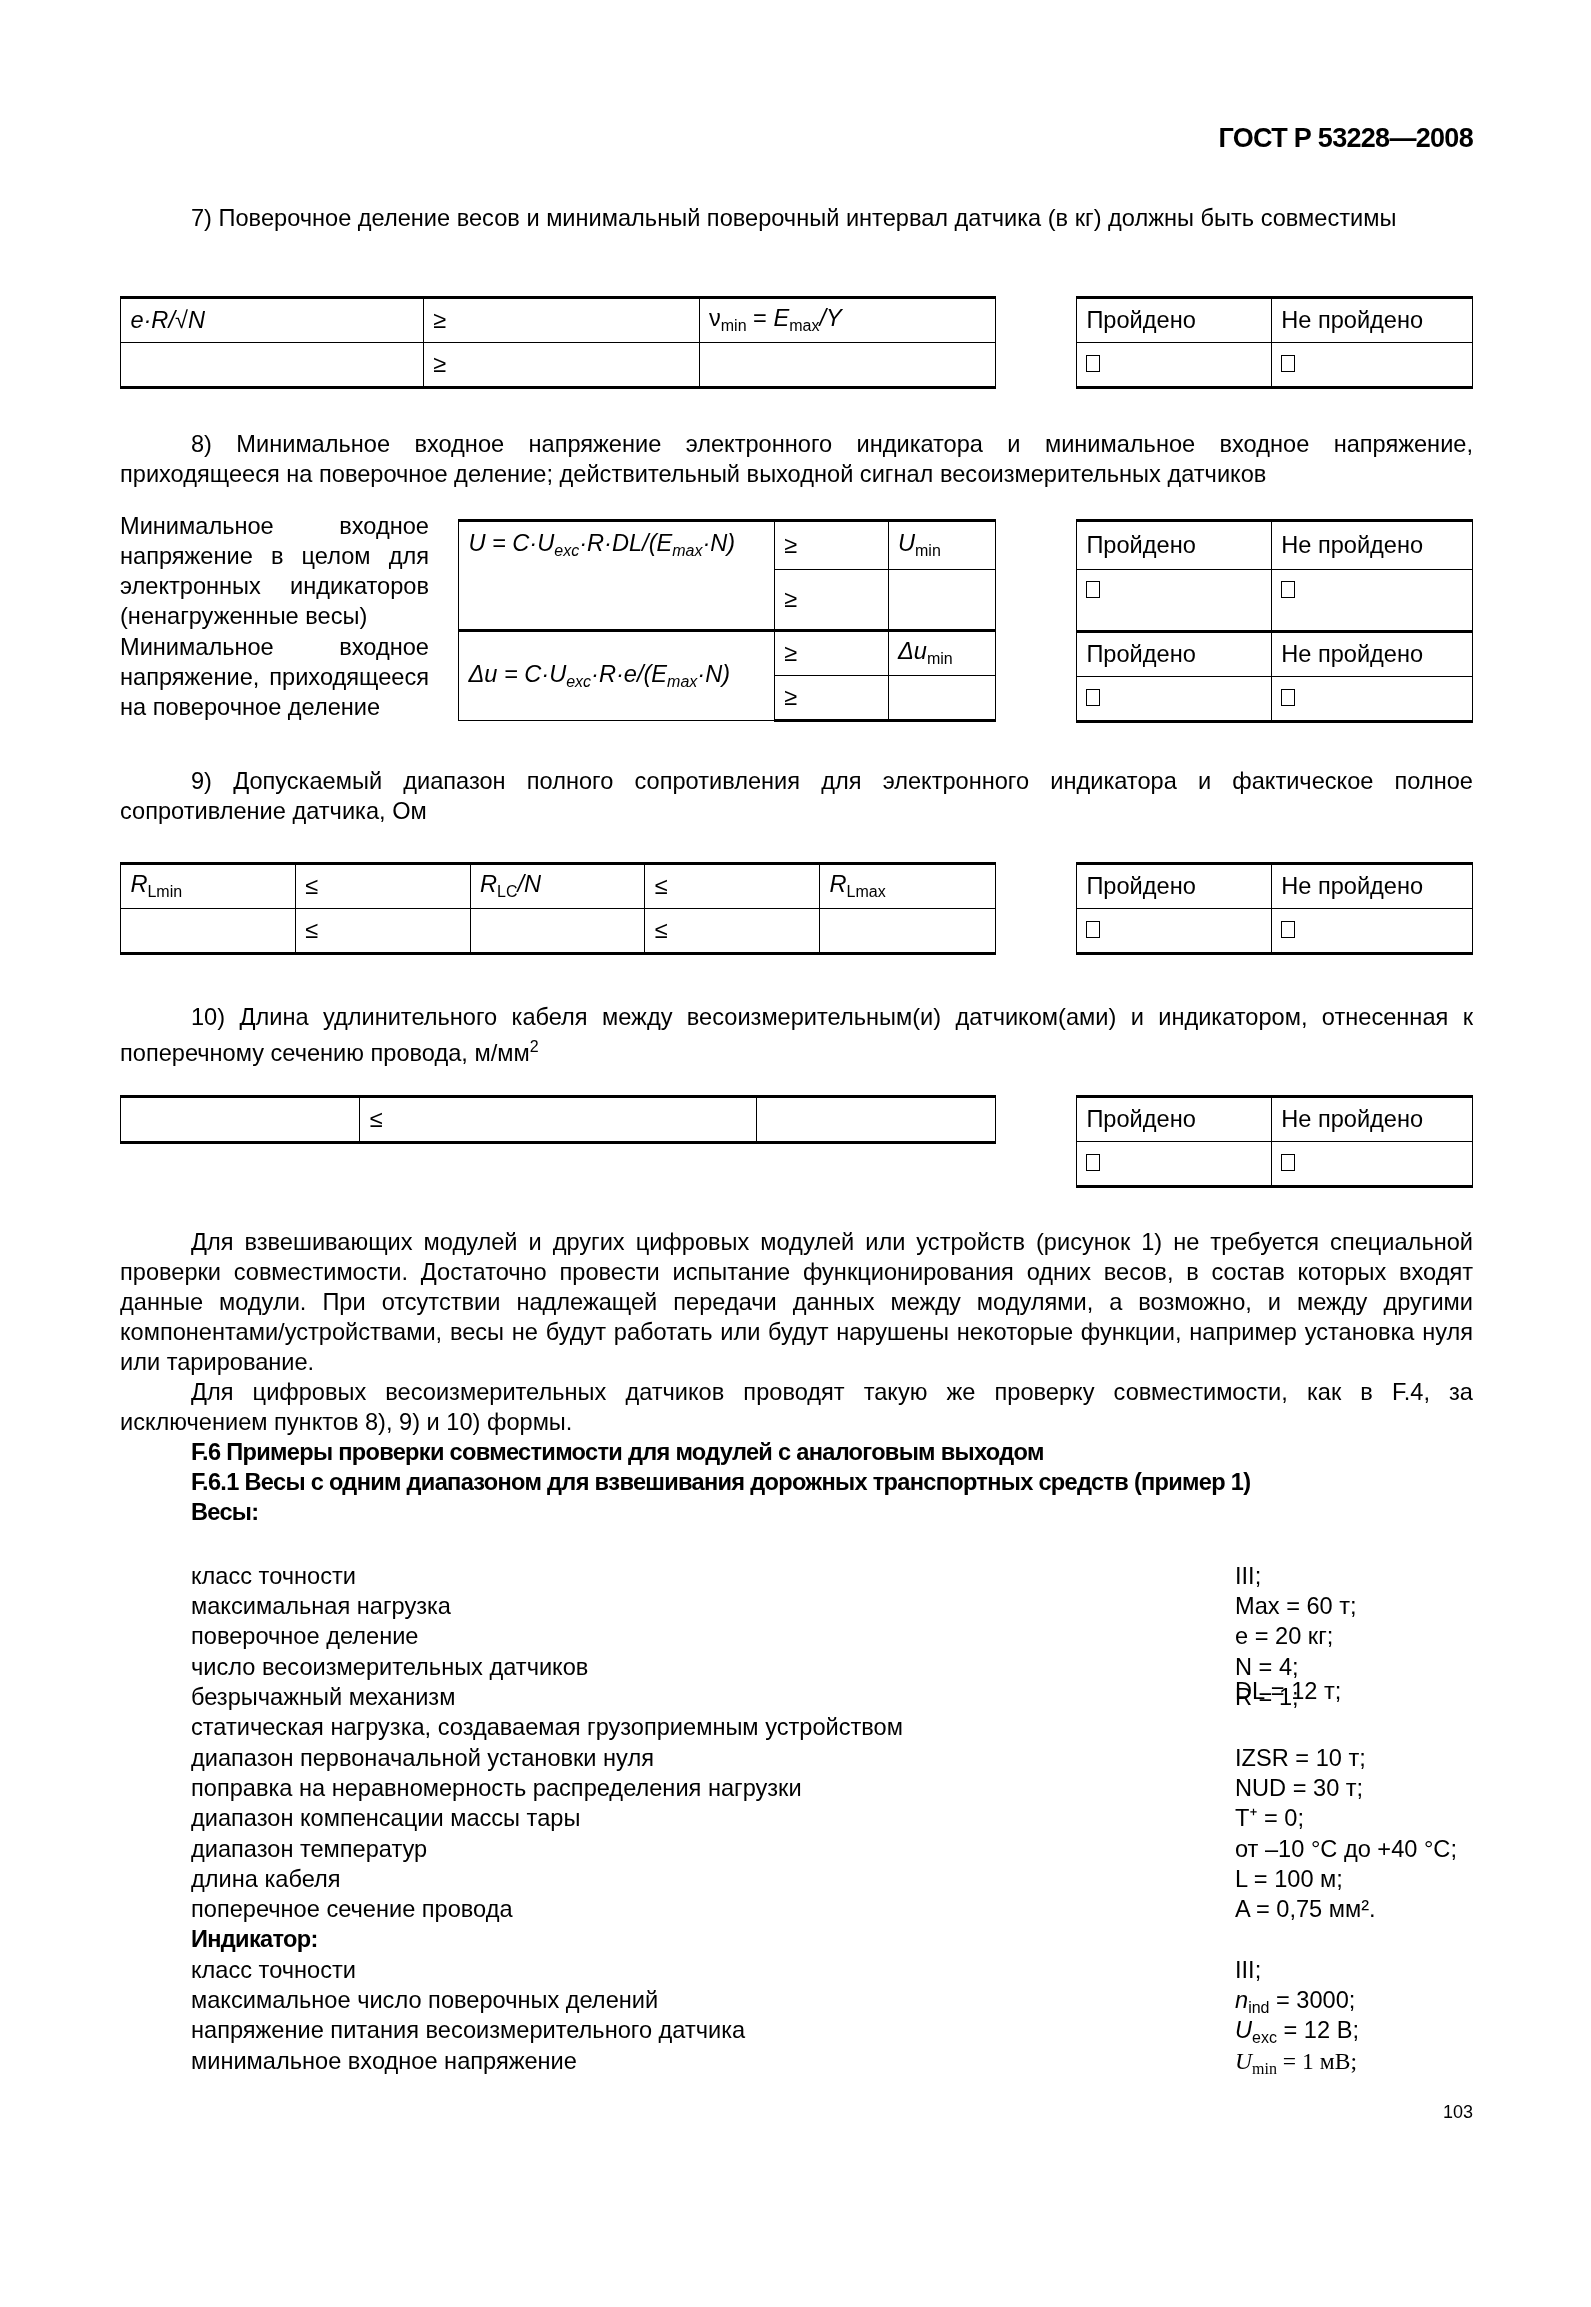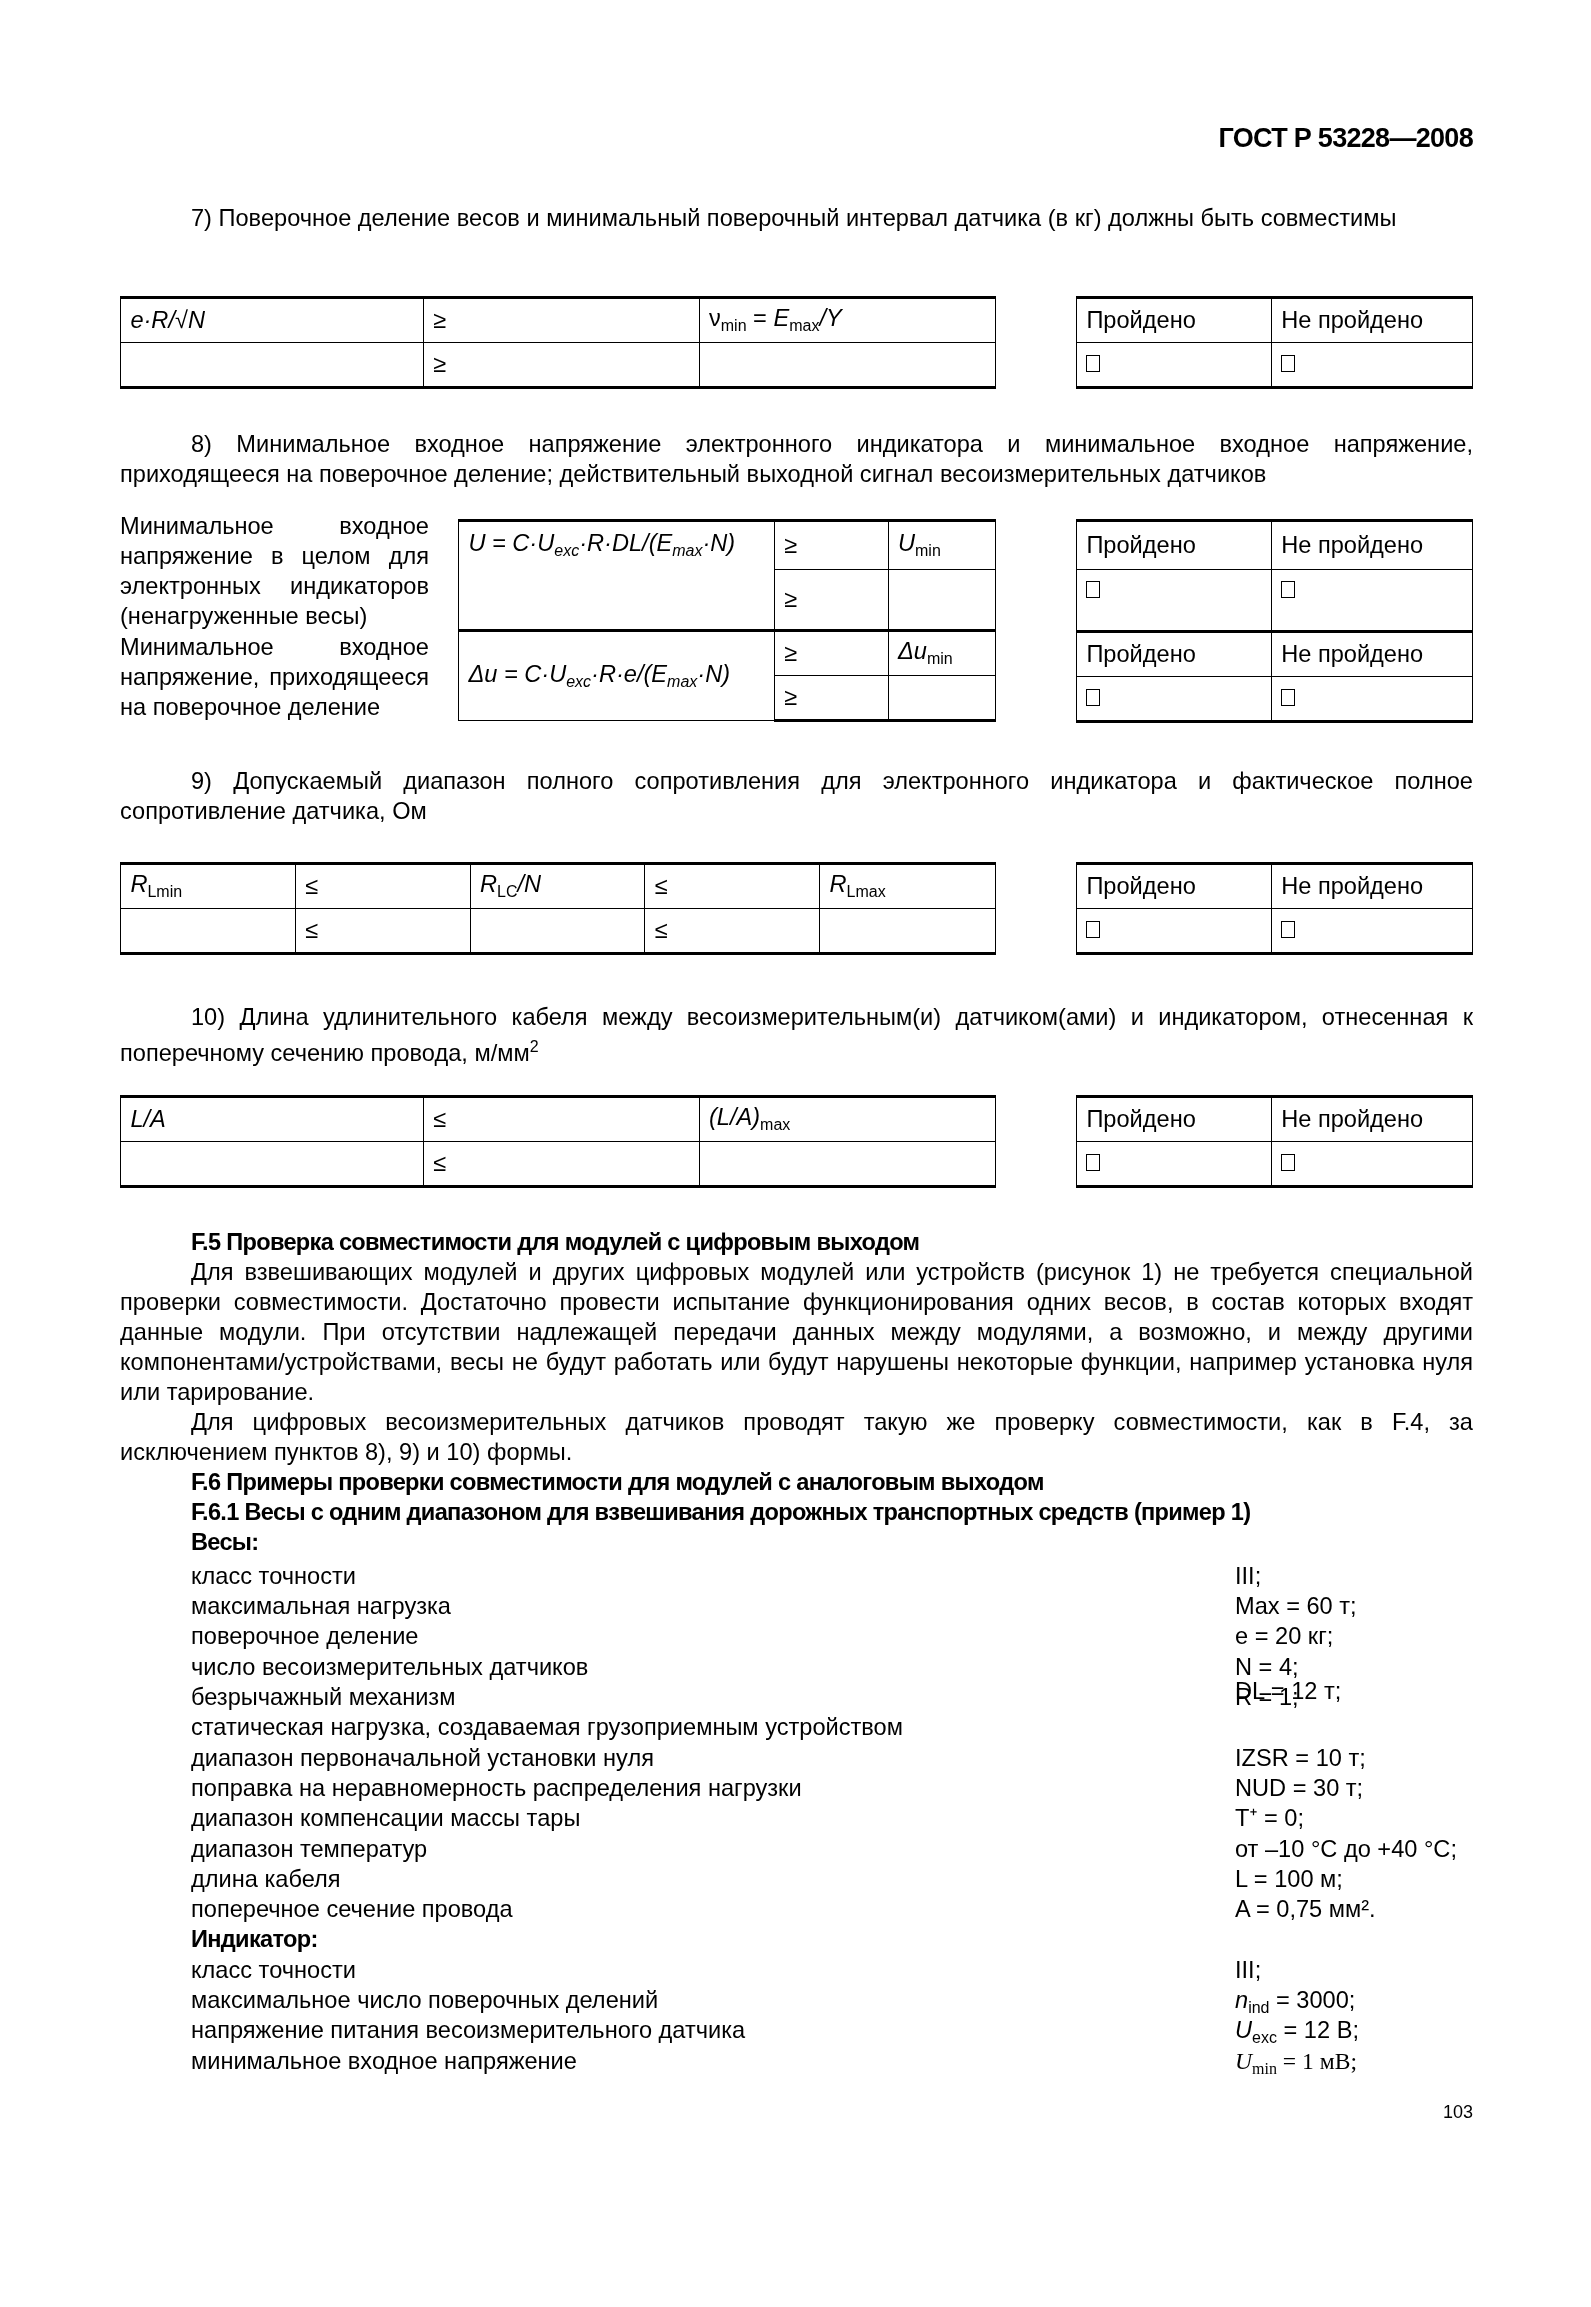--- a/index.html
+++ b/index.html
@@ -132,25 +132,20 @@
   <tr>
         <td><span class="box"></span></td>
         <td><span class="box"></span></td>
       </tr>
 </tbody>
   </table>
 
 <div class="abs para" style="top:1002px;"><span class="ind"></span><span>10) Длина удлинительного кабеля между весоизмерительным(и) датчиком(ами) и индикатором, отнесенная к поперечному сечению провода, м/мм</span><sup>2</sup></div>
 <table class="t" style="left:120px; top:1095px; width:876px;">
   <tbody>
-      <tr>
-    <td style="width:283px;"><i>L/A</i></td>
-    <td style="width:256px;">≤</td>
-    <td><i>(L/A)</i><sub>max</sub></td>
-  </tr>
   <tr>
     <td></td>
     <td>≤</td>
     <td></td>
   </tr>
 </tbody>
   </table>
 <table class="t p" style="left:1076px; top:1095px; width:397px;">
   <tbody>
       <tr>
@@ -158,21 +153,20 @@
         <td>Не пройдено</td>
       </tr>
   <tr>
         <td><span class="box"></span></td>
         <td><span class="box"></span></td>
       </tr>
 </tbody>
   </table>
 
 <div class="abs para" style="top:1227px;">
-  <div><span class="ind"></span><span class="bold">F.5 Проверка совместимости для модулей с цифровым выходом</span></div>
   <div><span class="ind"></span><span>Для взвешивающих модулей и других цифровых модулей или устройств (рисунок 1) не требуется специальной проверки совместимости. Достаточно провести испытание функционирования одних весов, в состав которых входят данные модули. При отсутствии надлежащей передачи данных между модулями, а возможно, и между другими компонентами/устройствами, весы не будут работать или будут нарушены некоторые функции, например установка нуля или тарирование.</span></div>
   <div><span class="ind"></span><span>Для цифровых весоизмерительных датчиков проводят такую же проверку совместимости, как в F.4, за исключением пунктов 8), 9) и 10) формы.</span></div>
   <div><span class="ind"></span><span class="bold">F.6 Примеры проверки совместимости для модулей с аналоговым выходом</span></div>
   <div><span class="ind"></span><span class="bold">F.6.1 Весы с одним диапазоном для взвешивания дорожных транспортных средств (пример 1)</span></div>
   <div><span class="ind"></span><span class="bold">Весы:</span></div>
 </div>
 
 <div class="row" style="top:1561px;">класс точности</div>
 <div class="val" style="top:1561px;">III;</div>
 <div class="row" style="top:1591px;">максимальная нагрузка</div>

